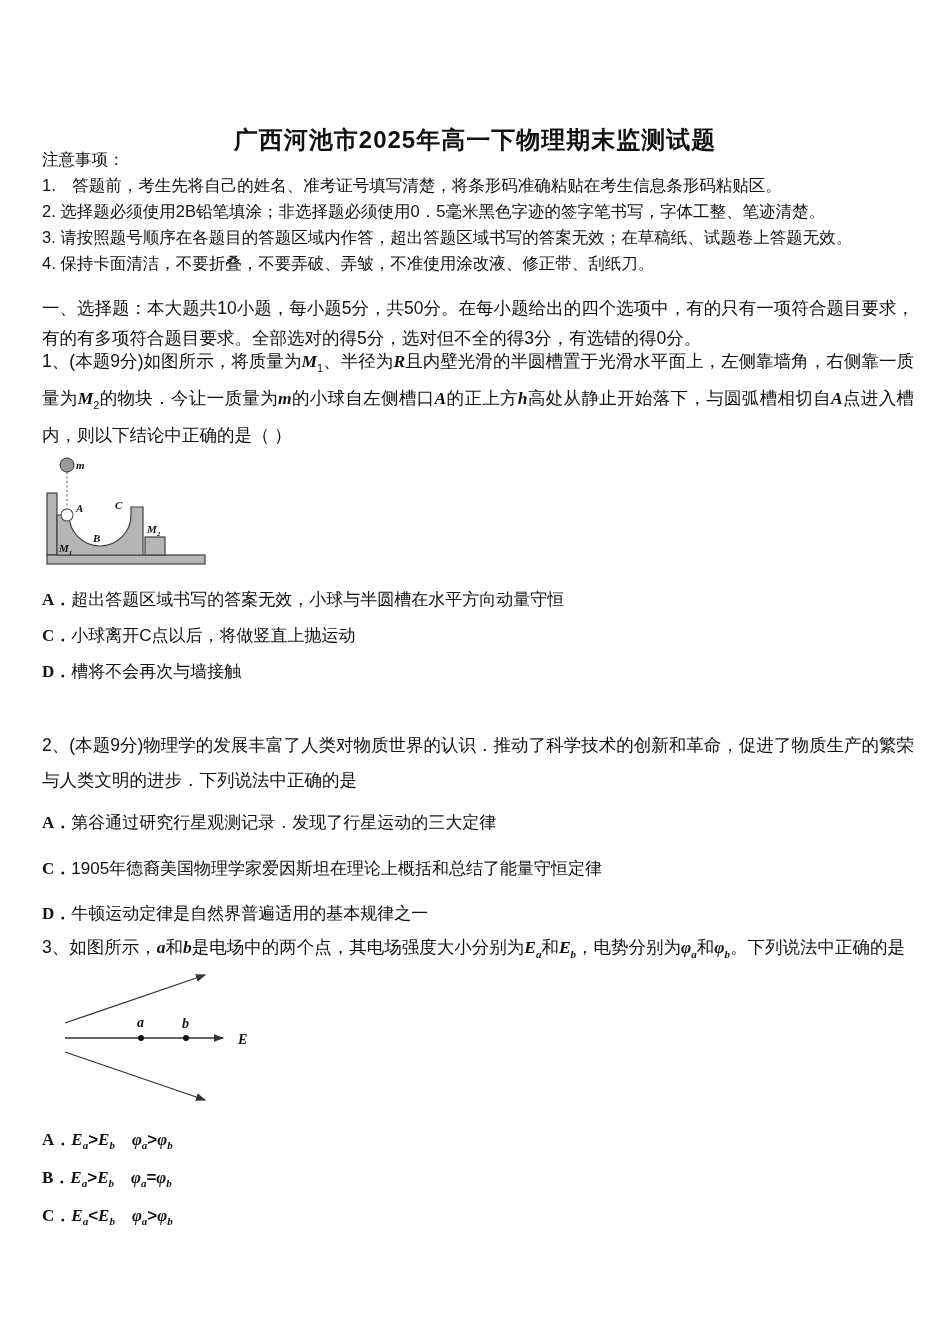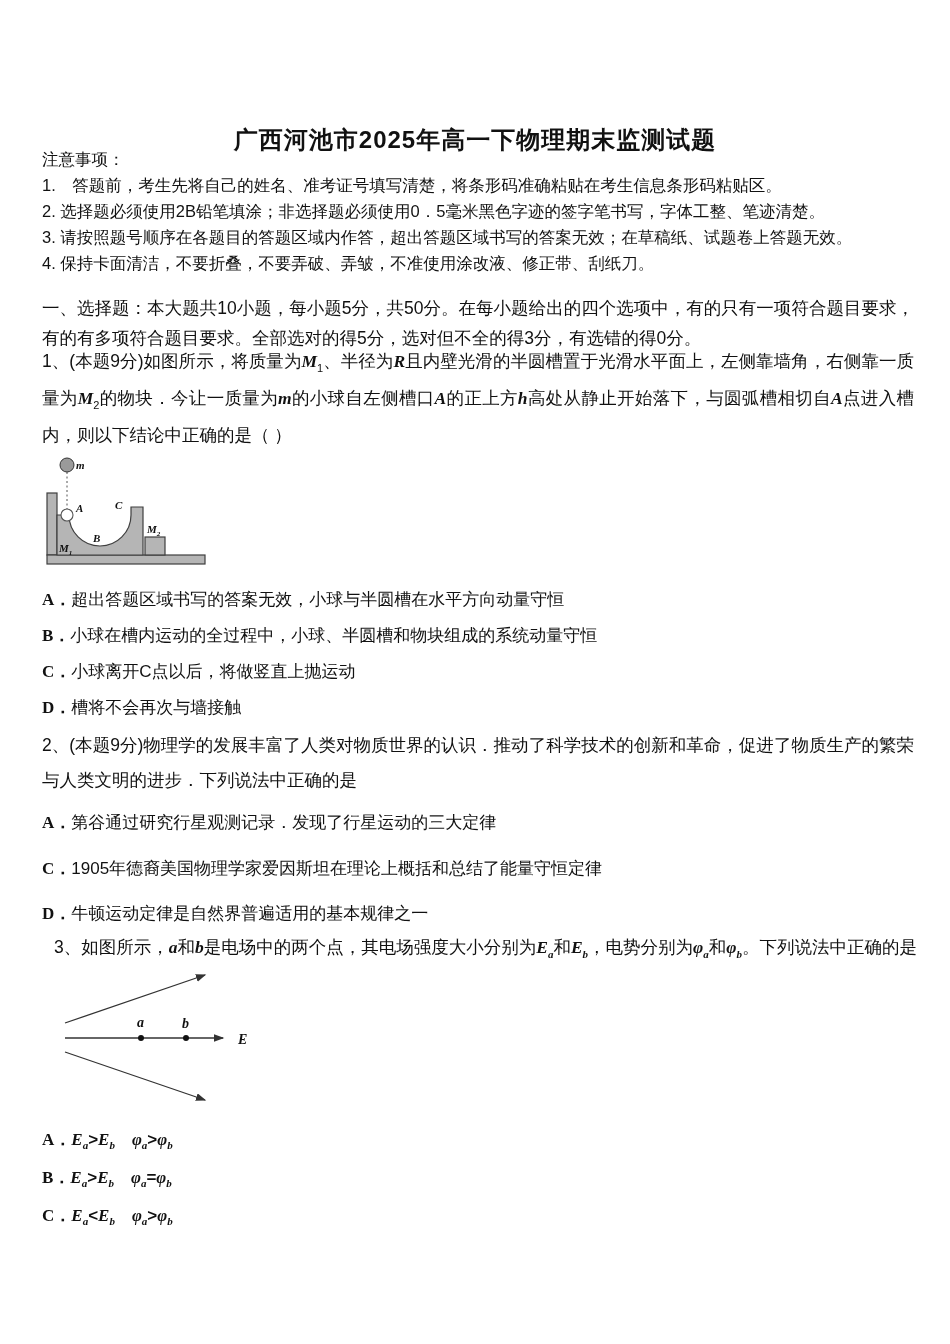--- a/index.html
+++ b/index.html
@@ -6,21 +6,21 @@
   .page{position:relative;width:950px;height:1344px;background:#fff;overflow:hidden;
         font-family:"Liberation Sans",sans-serif;color:#111;padding-left:15px;}
   .title{position:absolute;top:108px;left:0;width:950px;text-align:center;
          font-size:24px;font-weight:bold;letter-spacing:1px;}
   .notices{position:absolute;top:146px;left:42px;width:872px;font-size:16.5px;line-height:26px;}
   .section-intro{position:absolute;top:293px;left:42px;width:872px;font-size:17.5px;
                  line-height:30px;text-align:justify;}
   .stem{position:absolute;left:42px;width:872px;font-size:17.5px;text-align:justify;}
   .q1-stem{top:343px;line-height:37px;}
   .q2-stem{top:728px;line-height:35px;}
-  .q3-stem{top:934px;line-height:26px;margin-left:12px;}
+  .q3-stem{top:934px;line-height:26px;}
   .options{position:absolute;left:42px;width:872px;font-size:17px;}
   .q1-options{top:582px;}
   .q1-options .opt{height:36px;line-height:36px;}
   .q2-options{top:794px;}
   .q2-options .opt{height:33.5px;line-height:33.5px;margin-top:12px;}
   .q3-options{top:1121px;}
   .q3-options .opt{height:38px;line-height:38px;font-weight:bold;}
   .letter{font-family:"Liberation Serif",serif;font-weight:bold;}
   .it{font-family:"Liberation Serif",serif;font-style:italic;font-weight:bold;}
   sub{font-size:11px;line-height:0;}
@@ -67,21 +67,20 @@
     <text class="flabel" x="33" y="18" font-size="9">m</text>
     <text class="flabel" x="33" y="61">A</text>
     <text class="flabel" x="72" y="58">C</text>
     <text class="flabel" x="50" y="91">B</text>
     <text class="flabel" x="16" y="101"><tspan>M</tspan><tspan dy="3" font-size="7">1</tspan></text>
     <text class="flabel" x="104" y="82"><tspan>M</tspan><tspan dy="3" font-size="7">2</tspan></text>
   </svg>
 
   <div class="options q1-options">
     <div class="opt"><span class="letter">A．</span><span>超出答题区域书写的答案无效，小球与半圆槽在水平方向动量守恒</span></div>
-    <div class="opt"><span class="letter">B．</span><span>小球在槽内运动的全过程中，小球、半圆槽和物块组成的系统动量守恒</span></div>
     <div class="opt"><span class="letter">C．</span><span>小球离开C点以后，将做竖直上抛运动</span></div>
     <div class="opt"><span class="letter">D．</span><span>槽将不会再次与墙接触</span></div>
   </div>
 
   <div class="stem q2-stem">2、(本题9分)物理学的发展丰富了人类对物质世界的认识．推动了科学技术的创新和革命，促进了物质生产的繁荣与人类文明的进步．下列说法中正确的是</div>
 
   <div class="options q2-options">
     <div class="opt"><span class="letter">A．</span><span>第谷通过研究行星观测记录．发现了行星运动的三大定律</span></div>
     <div class="opt"><span class="letter">C．</span><span>1905年德裔美国物理学家爱因斯坦在理论上概括和总结了能量守恒定律</span></div>
     <div class="opt"><span class="letter">D．</span><span>牛顿运动定律是自然界普遍适用的基本规律之一</span></div>

